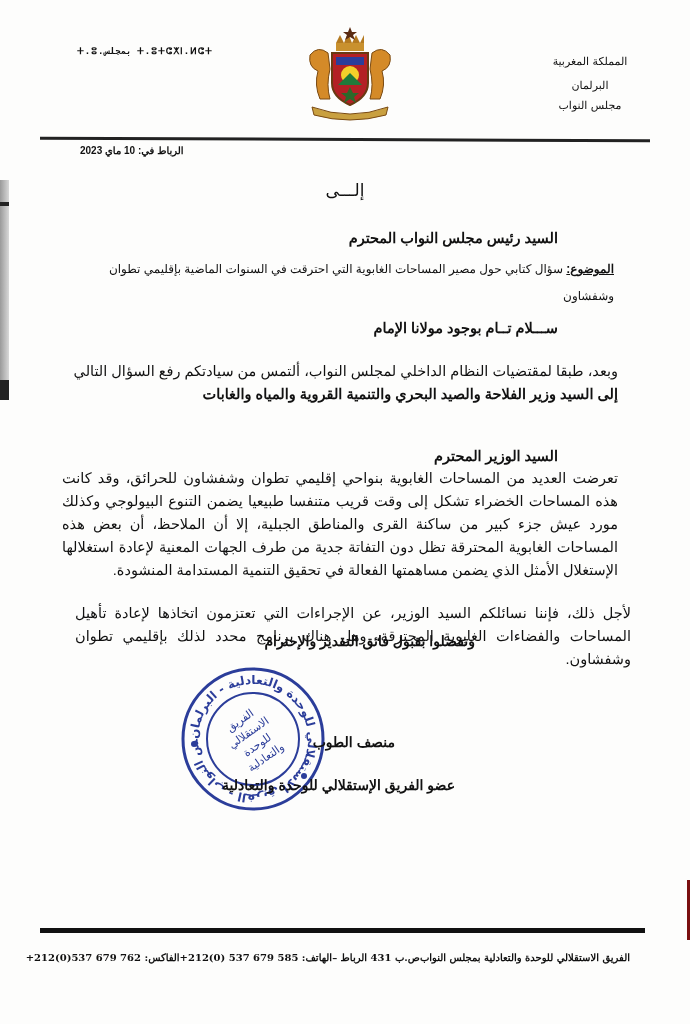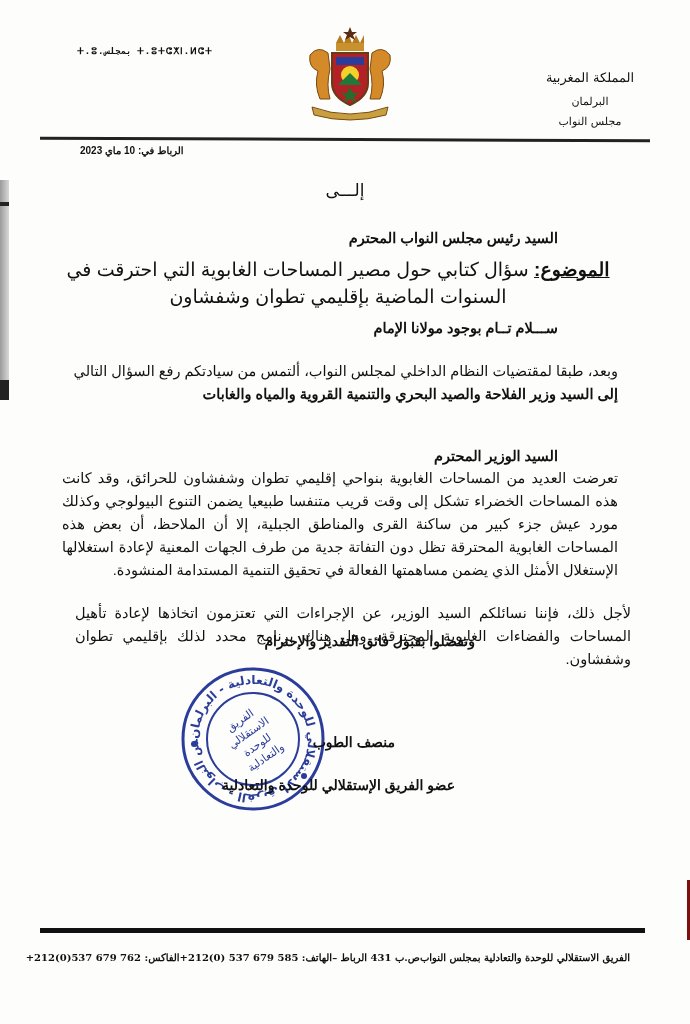--- a/index.html
+++ b/index.html
@@ -15,32 +15,32 @@
   }
   .page-edge .mark {position:absolute;left:0;top:22px;width:9px;height:4px;background:#222;}
   .page-edge .mark2 {position:absolute;left:0;top:200px;width:9px;height:20px;background:#222;}
   .right-edge {position:absolute; right:0; top:880px; width:3px; height:60px; background:#7a1010;}
 
   .hdr-left {position:absolute; left:40px; top:38px; width:210px; text-align:center; direction:rtl;}
   .hdr-left .title {font-family:"DejaVu Serif", serif; font-weight:bold; font-size:14px;}
   .tif {font-family:"DejaVu Sans Mono", monospace; font-size:9px; font-weight:bold; letter-spacing:1px; direction:ltr; margin-top:6px; line-height:14px;}
 
   .hdr-right {position:absolute; right:40px; top:50px; width:120px; text-align:center; direction:rtl; font-family:"DejaVu Serif", serif; font-size:11px; line-height:24px;}
-  .hdr-right .l1 {font-size:13px;margin-top:16px;}
+  .hdr-right .l1 {font-size:11px;}
 
   .emblem {position:absolute; left:300px; top:25px; width:100px; height:100px;}
 
   .rule-top {position:absolute; left:40px; top:138px; width:610px; height:3px; background:#222; transform:rotate(0.25deg);}
   .rule-bottom {position:absolute; left:40px; top:928px; width:605px; height:5px; background:#111;}
 
   .date {position:absolute; left:80px; top:145px; direction:rtl; font-family:"Liberation Sans", sans-serif; font-weight:bold; font-size:10px;}
   .to {position:absolute; left:0; width:690px; top:180px; text-align:center; font-size:17px; font-family:"Liberation Serif", serif; direction:rtl;}
   .center-b {position:absolute; left:0; width:558px; text-align:right; direction:rtl; font-family:"Liberation Sans", sans-serif; font-weight:bold; font-size:14.5px;}
 
-  .subject {position:absolute; left:62px; top:256px; width:552px; direction:rtl; text-align:center; font-family:"Liberation Sans", sans-serif; font-size:19px; line-height:27px;}
+  .subject {position:absolute; left:62px; top:256px; width:552px; direction:rtl; text-align:right; font-family:"Liberation Sans", sans-serif; font-size:12px; line-height:27px;}
   .subject .label {font-weight:bold; text-decoration:underline;}
 
   .para {position:absolute; direction:rtl; text-align:justify; text-align-last:right; font-family:"Liberation Sans", sans-serif; font-size:14.5px; line-height:23px;}
   .bold {font-weight:bold;}
 
   .sign {position:absolute; direction:rtl; text-align:right; font-family:"Liberation Sans", sans-serif; font-weight:bold; font-size:14px;}
 
   .stamp {position:absolute; left:178px; top:664px; width:150px; height:150px;}
 
   .footer {position:absolute; top:952px; left:50px; width:580px; direction:rtl; font-family:"DejaVu Serif", serif; font-size:10px; font-weight:bold; display:flex; justify-content:space-between; white-space:nowrap;}

